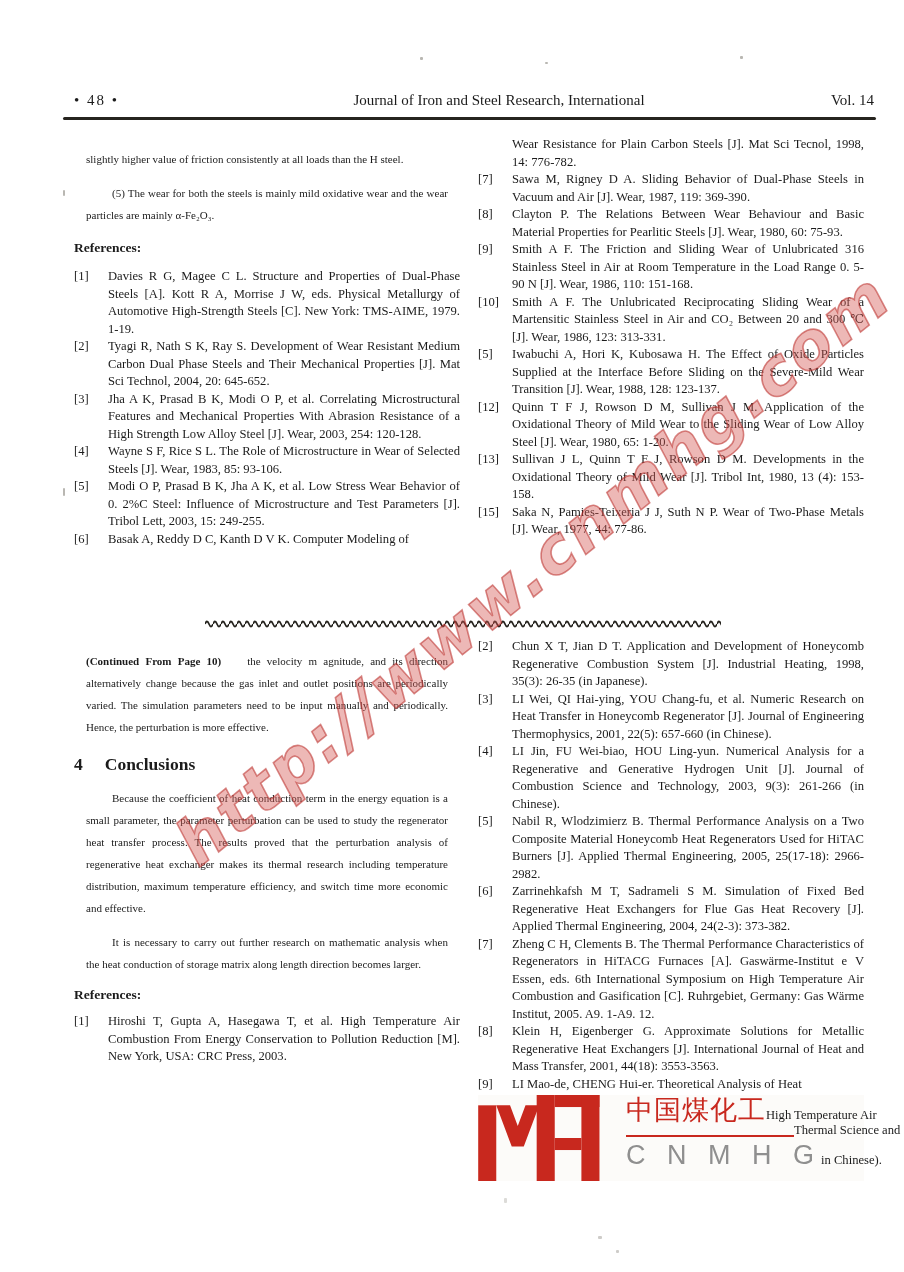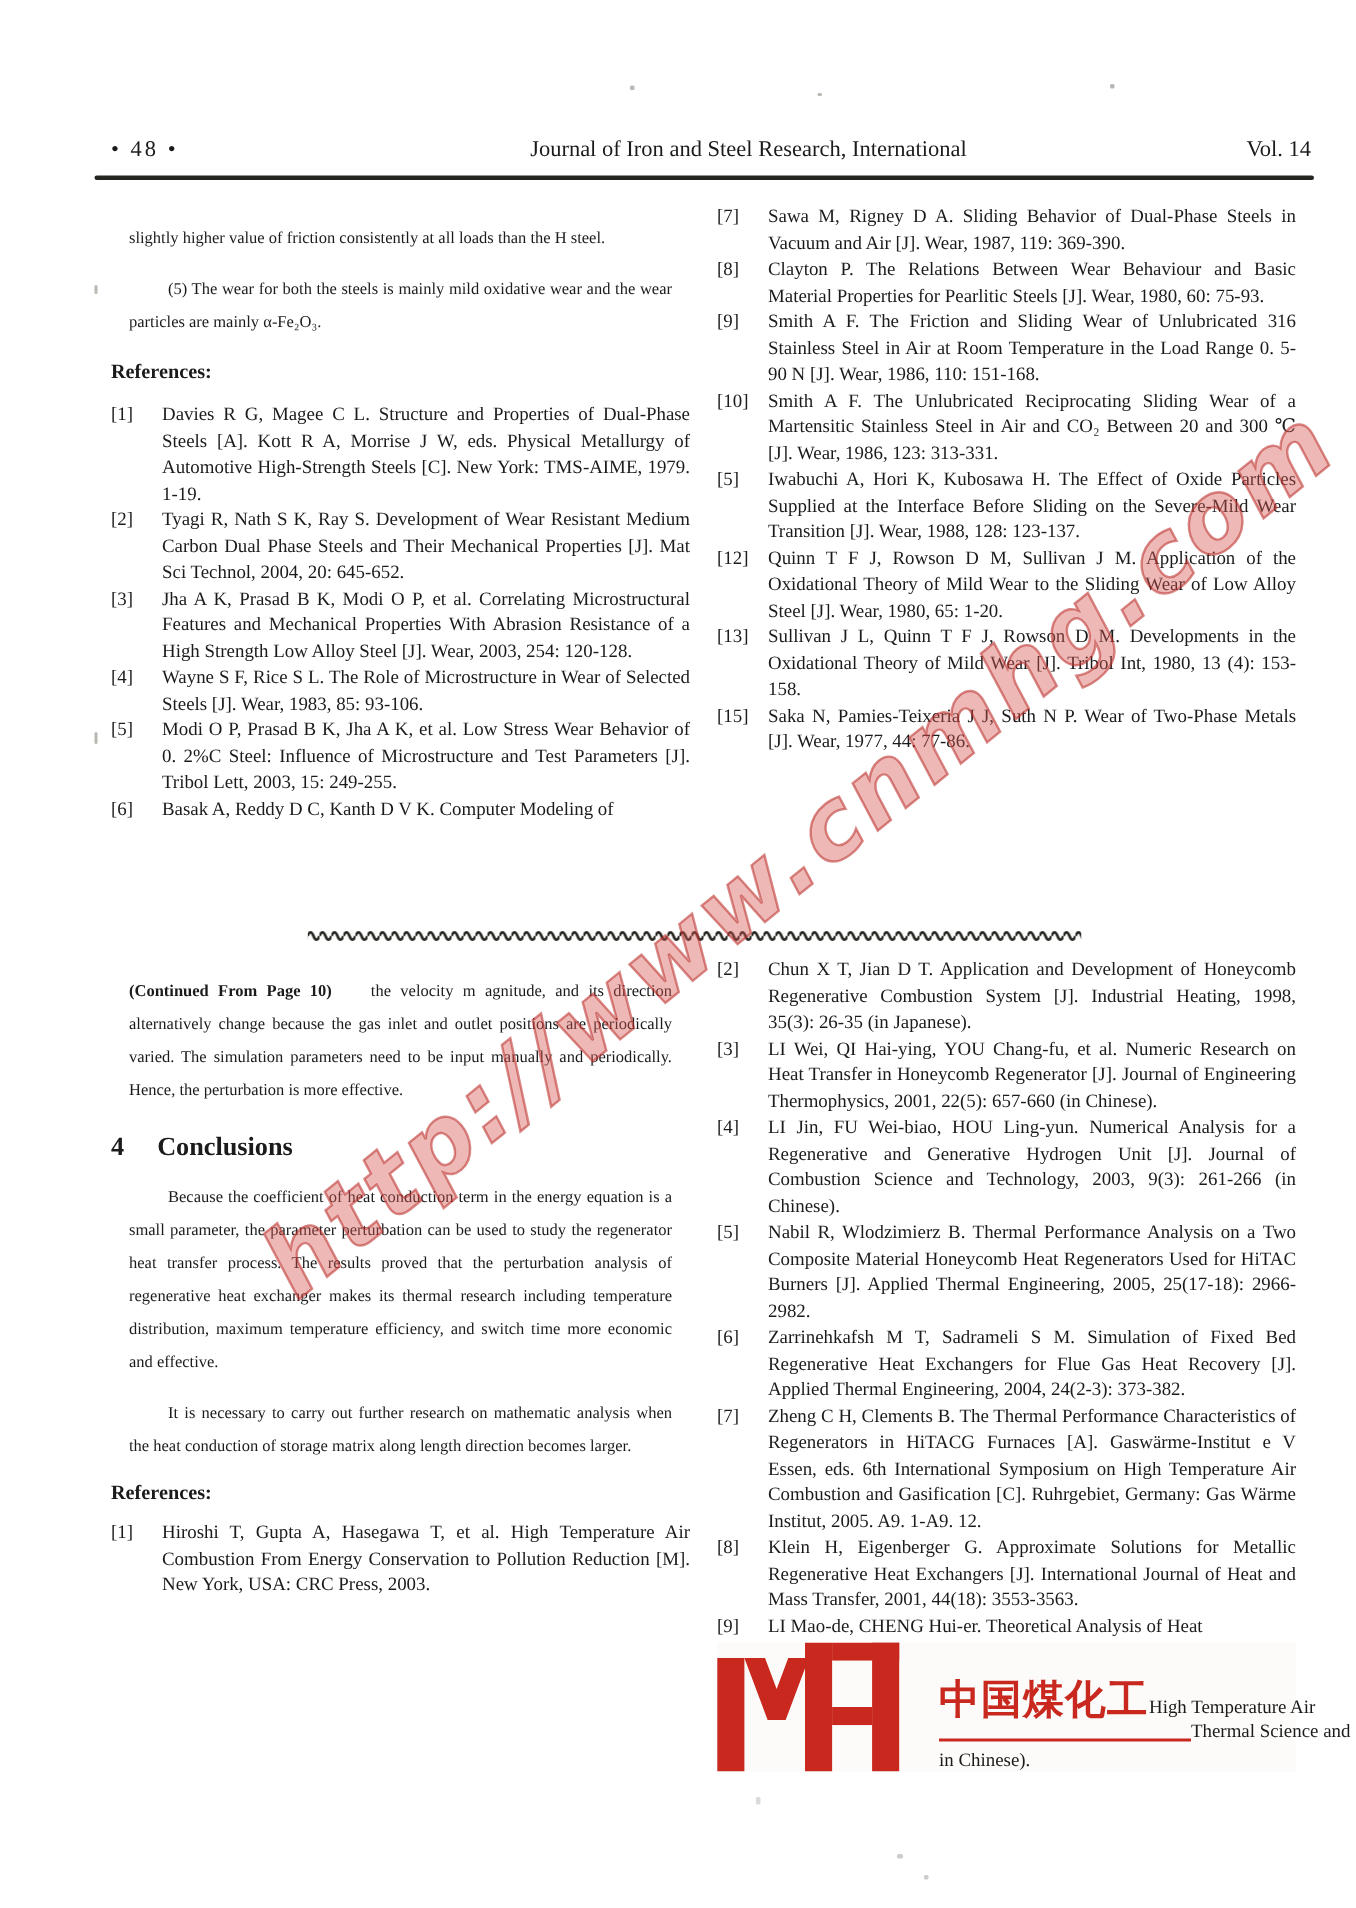--- a/index.html
+++ b/index.html
@@ -52,21 +52,21 @@
     transform:rotate(-39deg);transform-origin:50% 50%;
     pointer-events:none;white-space:nowrap;
   }
   
   .logo-row{display:flex;align-items:flex-start;margin-top:2px;background:#fcfbf9;}
   .logo-glyph{width:138px;height:86px;flex:none;margin-right:10px;}
   .logo-mid{flex:none;}
   .logo-line{display:flex;align-items:baseline;}
   .logo-chinese{
     font-size:27px;line-height:30px;letter-spacing:1px;
-    font-family:"DejaVu Sans",sans-serif;font-weight:bold;margin-top:24px;
+    font-family:"DejaVu Sans",sans-serif;font-weight:normal;
   }
   .logo-underline{width:168px;height:0;border-top:2.5px solid #c8281e;margin:4px 0 3px 0;flex:none;}
   .logo-latin{
     font-size:27px;line-height:28px;letter-spacing:7px;color:#8f8f8f;
     font-family:"Liberation Sans","DejaVu Sans",sans-serif;
   }
   .frag{font-size:12.6px;line-height:16px;color:#1b1b1b;}
   .frag.f2{position:relative;top:-3px;}
   
   .speck{position:absolute;background:#b9b7b2;border-radius:1px;}
@@ -108,20 +108,21 @@
         <span class="no">[5]</span>
         <span class="txt">Modi O P, Prasad B K, Jha A K, et al. Low Stress Wear Behavior of 0. 2%C Steel: Influence of Microstructure and Test Parameters [J]. Tribol Lett, 2003, 15: 249-255.</span>
       </div>
       <div class="ref">
         <span class="no">[6]</span>
         <span class="txt">Basak A, Reddy D C, Kanth D V K. Computer Modeling of</span>
       </div>
     </div>
 
     <div class="col">
+      <div class="carryover">Wear Resistance for Plain Carbon Steels [J]. Mat Sci Tecnol, 1998, 14: 776-782.</div>
       <div class="ref">
         <span class="no">[7]</span>
         <span class="txt">Sawa M, Rigney D A. Sliding Behavior of Dual-Phase Steels in Vacuum and Air [J]. Wear, 1987, 119: 369-390.</span>
       </div>
       <div class="ref">
         <span class="no">[8]</span>
         <span class="txt">Clayton P. The Relations Between Wear Behaviour and Basic Material Properties for Pearlitic Steels [J]. Wear, 1980, 60: 75-93.</span>
       </div>
       <div class="ref">
         <span class="no">[9]</span>
@@ -222,20 +223,21 @@
         <div class="logo-mid">
           <div class="logo-line">
             <span class="logo-chinese" style="color:#c8281e;">中国煤化工</span>
             <span class="frag">High Temperature Air</span>
           </div>
           <div class="logo-line">
             <span class="logo-underline"></span>
             <span class="frag f2">Thermal Science and</span>
           </div>
           <div class="logo-line">
+            <span class="logo-latin">C N M H G</span>
             <span class="frag">in Chinese).</span>
           </div>
         </div>
       </div>
     </div>
   </div>
 
   <div class="watermark">http://www.cnmhg.com</div>
 
   <div class="speck" style="left:420px;top:57px;width:3px;height:3px;"></div>

